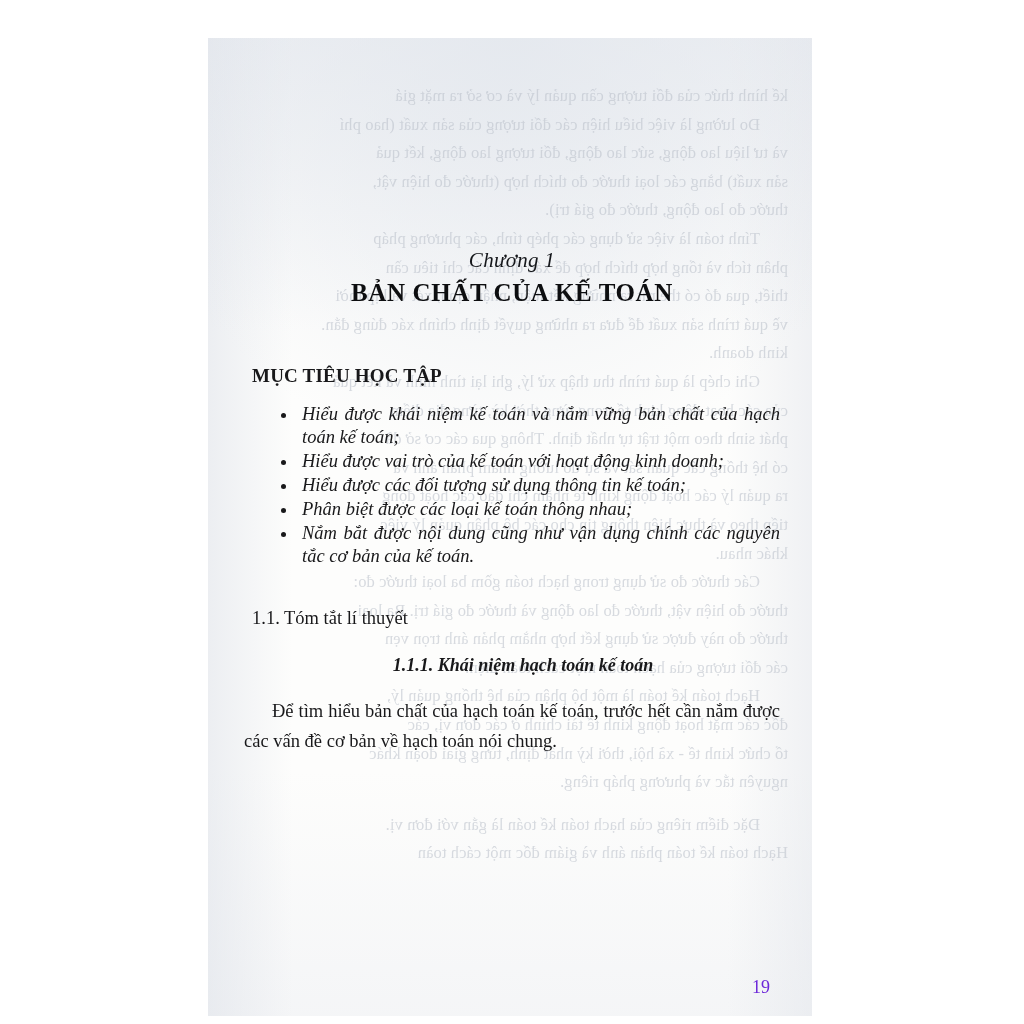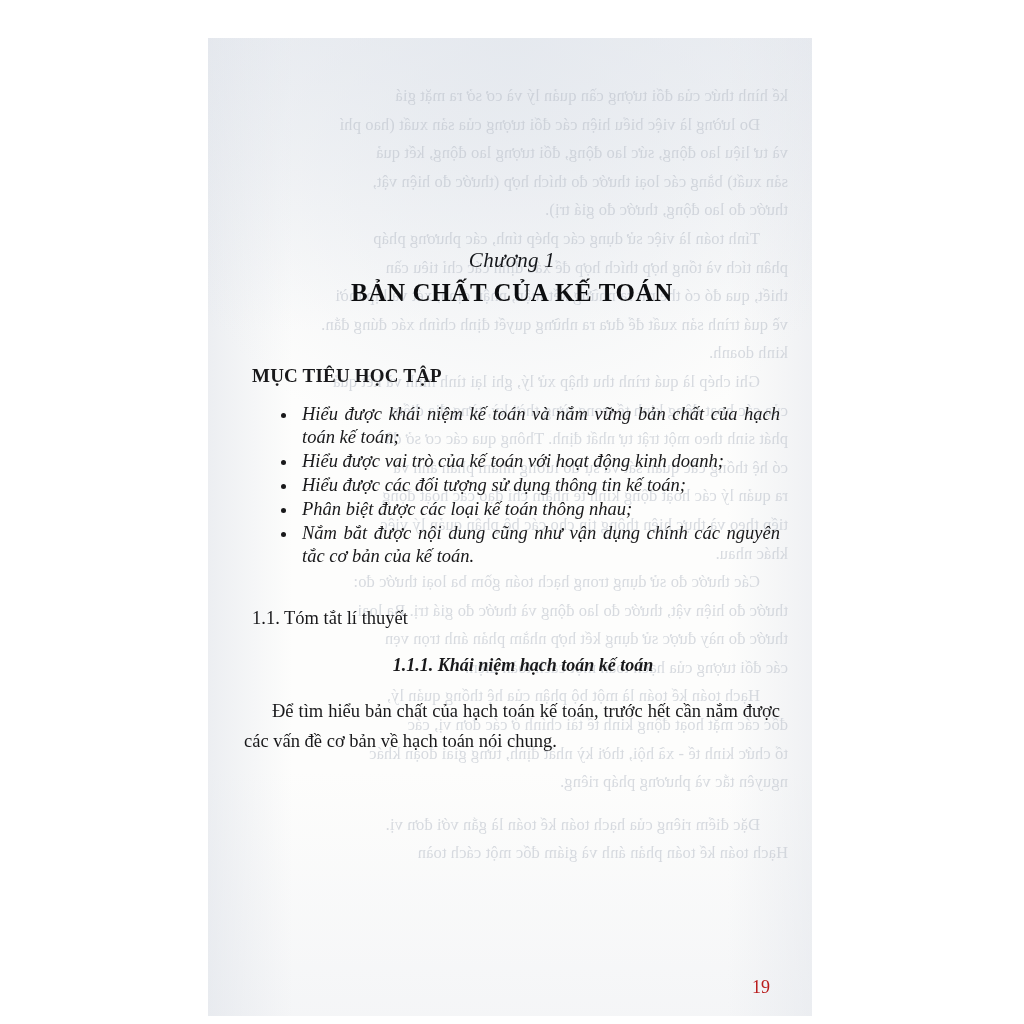--- a/index.html
+++ b/index.html
@@ -130,21 +130,21 @@
     margin: 20px 0 0 0;
   }
   .body-text.first { text-indent: 28px; }
   .body-text.tight { margin-top: 2px; }
 
   .folio {
     position: absolute;
     right: 42px;
     bottom: 18px;
     font-size: 18px;
-    color: #b91c1c;
+    color: #6d28d9;
   }
 </style>
 </head>
 <body>
 
 <div id="page">
 
   <div class="page-scan">
 
     <div class="paper-shade"></div>

